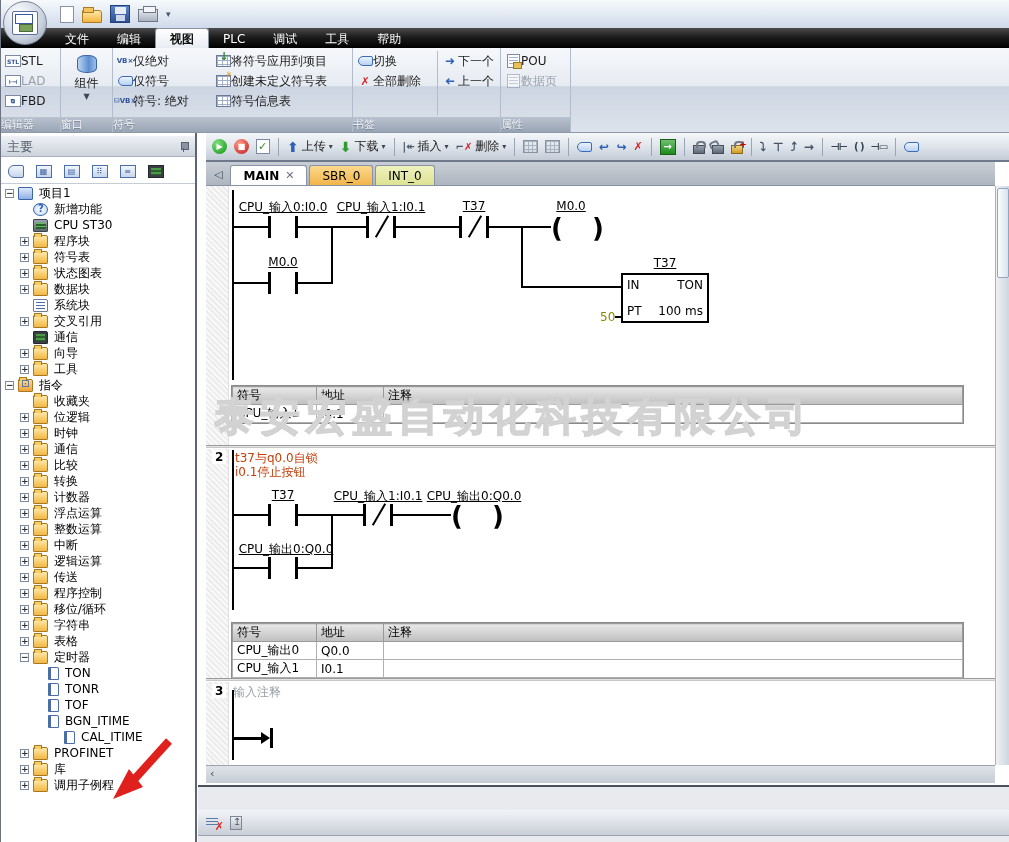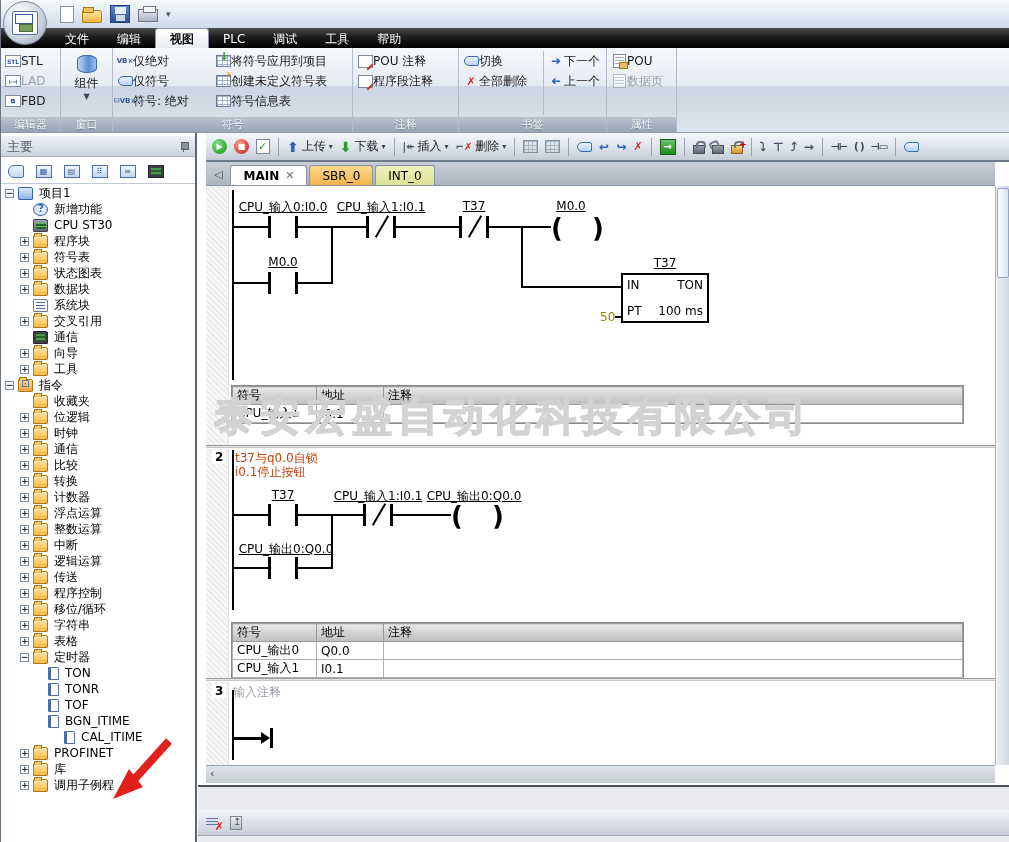--- a/index.html
+++ b/index.html
@@ -23,21 +23,21 @@
   .i-print::before{content:"";position:absolute;left:4px;top:-4px;width:11px;height:5px;background:#f4f6f9;border:1px solid #6e7888;}
   .qadrop{font-size:9px;color:#4a5568;}
   
   #menubar{position:absolute;left:0;top:28px;width:1009px;height:20px;background:linear-gradient(#4b4b4b,#1d1d1d 45%,#000);display:flex;align-items:stretch;padding-left:50px;z-index:20;}
   .mtab{color:#fff;font-size:12px;padding:2px 14px 0 14px;display:flex;align-items:center;}
   .mtab.sel{background:linear-gradient(#ffffff,#e8ecf2);color:#111;border-radius:3px 3px 0 0;border:1px solid #8a93a3;border-bottom:none;font-weight:bold;}
   
   #ribbon{position:absolute;left:0;top:48px;width:1009px;height:85px;background:linear-gradient(#f6f8fb,#e6ebf2 45%,#ccd5e2 46%,#dde3ec);border-bottom:1px solid #8f99a8;display:flex;}
   .rgroup{position:relative;height:100%;border-right:1px solid #b3bcca;display:flex;flex-direction:column;}
   .rbody{flex:1;padding:3px 4px 2px 4px;}
-  .rlabel{height:15px;background:linear-gradient(#b9c2cf,#99a4b5);color:#f7f9fc;font-size:11px;text-align:center;line-height:15px;text-shadow:0 1px 1px #6c7688;}
+  .rlabel{height:15px;background:linear-gradient(#b9c2cf,#99a4b5);color:#f7f9fc;font-size:11px;line-height:15px;text-shadow:0 1px 1px #6c7688;}
   .rrow{display:flex;align-items:center;font-size:12px;color:#1a1a1a;height:20px;white-space:nowrap;}
   .rrow.dis{color:#9aa1ac;}
   .sico{display:inline-flex;width:16px;height:14px;align-items:center;justify-content:center;font-size:8px;flex:none;}
   .box-ic{background:#fff;border:1px solid #7d8aa6;color:#33569c;font-weight:bold;width:16px;height:12px;font-size:6px;display:inline-flex;align-items:center;justify-content:center;}
   .tag-ic{width:15px;height:10px;background:linear-gradient(#eaf2fd,#b9d2f3);border:1px solid #3c6cb5;border-radius:5px 2px 2px 5px;}
   .vbx-ic{color:#33569c;font-weight:bold;font-size:7px;}
   .grid-ic{width:15px;height:12px;background:#fff;border:1px solid #6d7b96;background-image:linear-gradient(#9fb0cc 1px,transparent 1px),linear-gradient(90deg,#9fb0cc 1px,transparent 1px);background-size:5px 4px;position:relative;}
   .grid-ic.green::after{content:"↓";position:absolute;left:3px;top:-6px;color:#2e8b2e;font-size:11px;font-weight:bold;}
   .grid-ic.star::after{content:"✳";position:absolute;right:-3px;top:-6px;color:#d79b17;font-size:8px;}
   .pen-ic{width:15px;height:13px;background:#fff;border:1px solid #7d8aa6;position:relative;}
@@ -245,37 +245,20 @@
           <div class="rrow">
               <span class="sico">
                 <span class="grid-ic"></span>
               </span>
               <span>符号信息表</span>
             </div>
         </div>
       </div>
       <div class="rlabel">符号</div>
     </div>
-    <div class="rgroup" style="width:106px">
-      <div class="rbody">
-        <div class="rrow">
-            <span class="sico">
-              <span class="pen-ic"></span>
-            </span>
-            <span>POU 注释</span>
-          </div>
-        <div class="rrow">
-            <span class="sico">
-              <span class="pen-ic"></span>
-            </span>
-            <span>程序段注释</span>
-          </div>
-      </div>
-      <div class="rlabel">注释</div>
-    </div>
     <div class="rgroup" style="width:148px">
       <div class="rbody" style="display:flex;gap:4px;">
         <div style="width:76px">
           <div class="rrow">
               <span class="sico">
                 <span class="tag-ic"></span>
               </span>
               <span>切换</span>
             </div>
           <div class="rrow">

